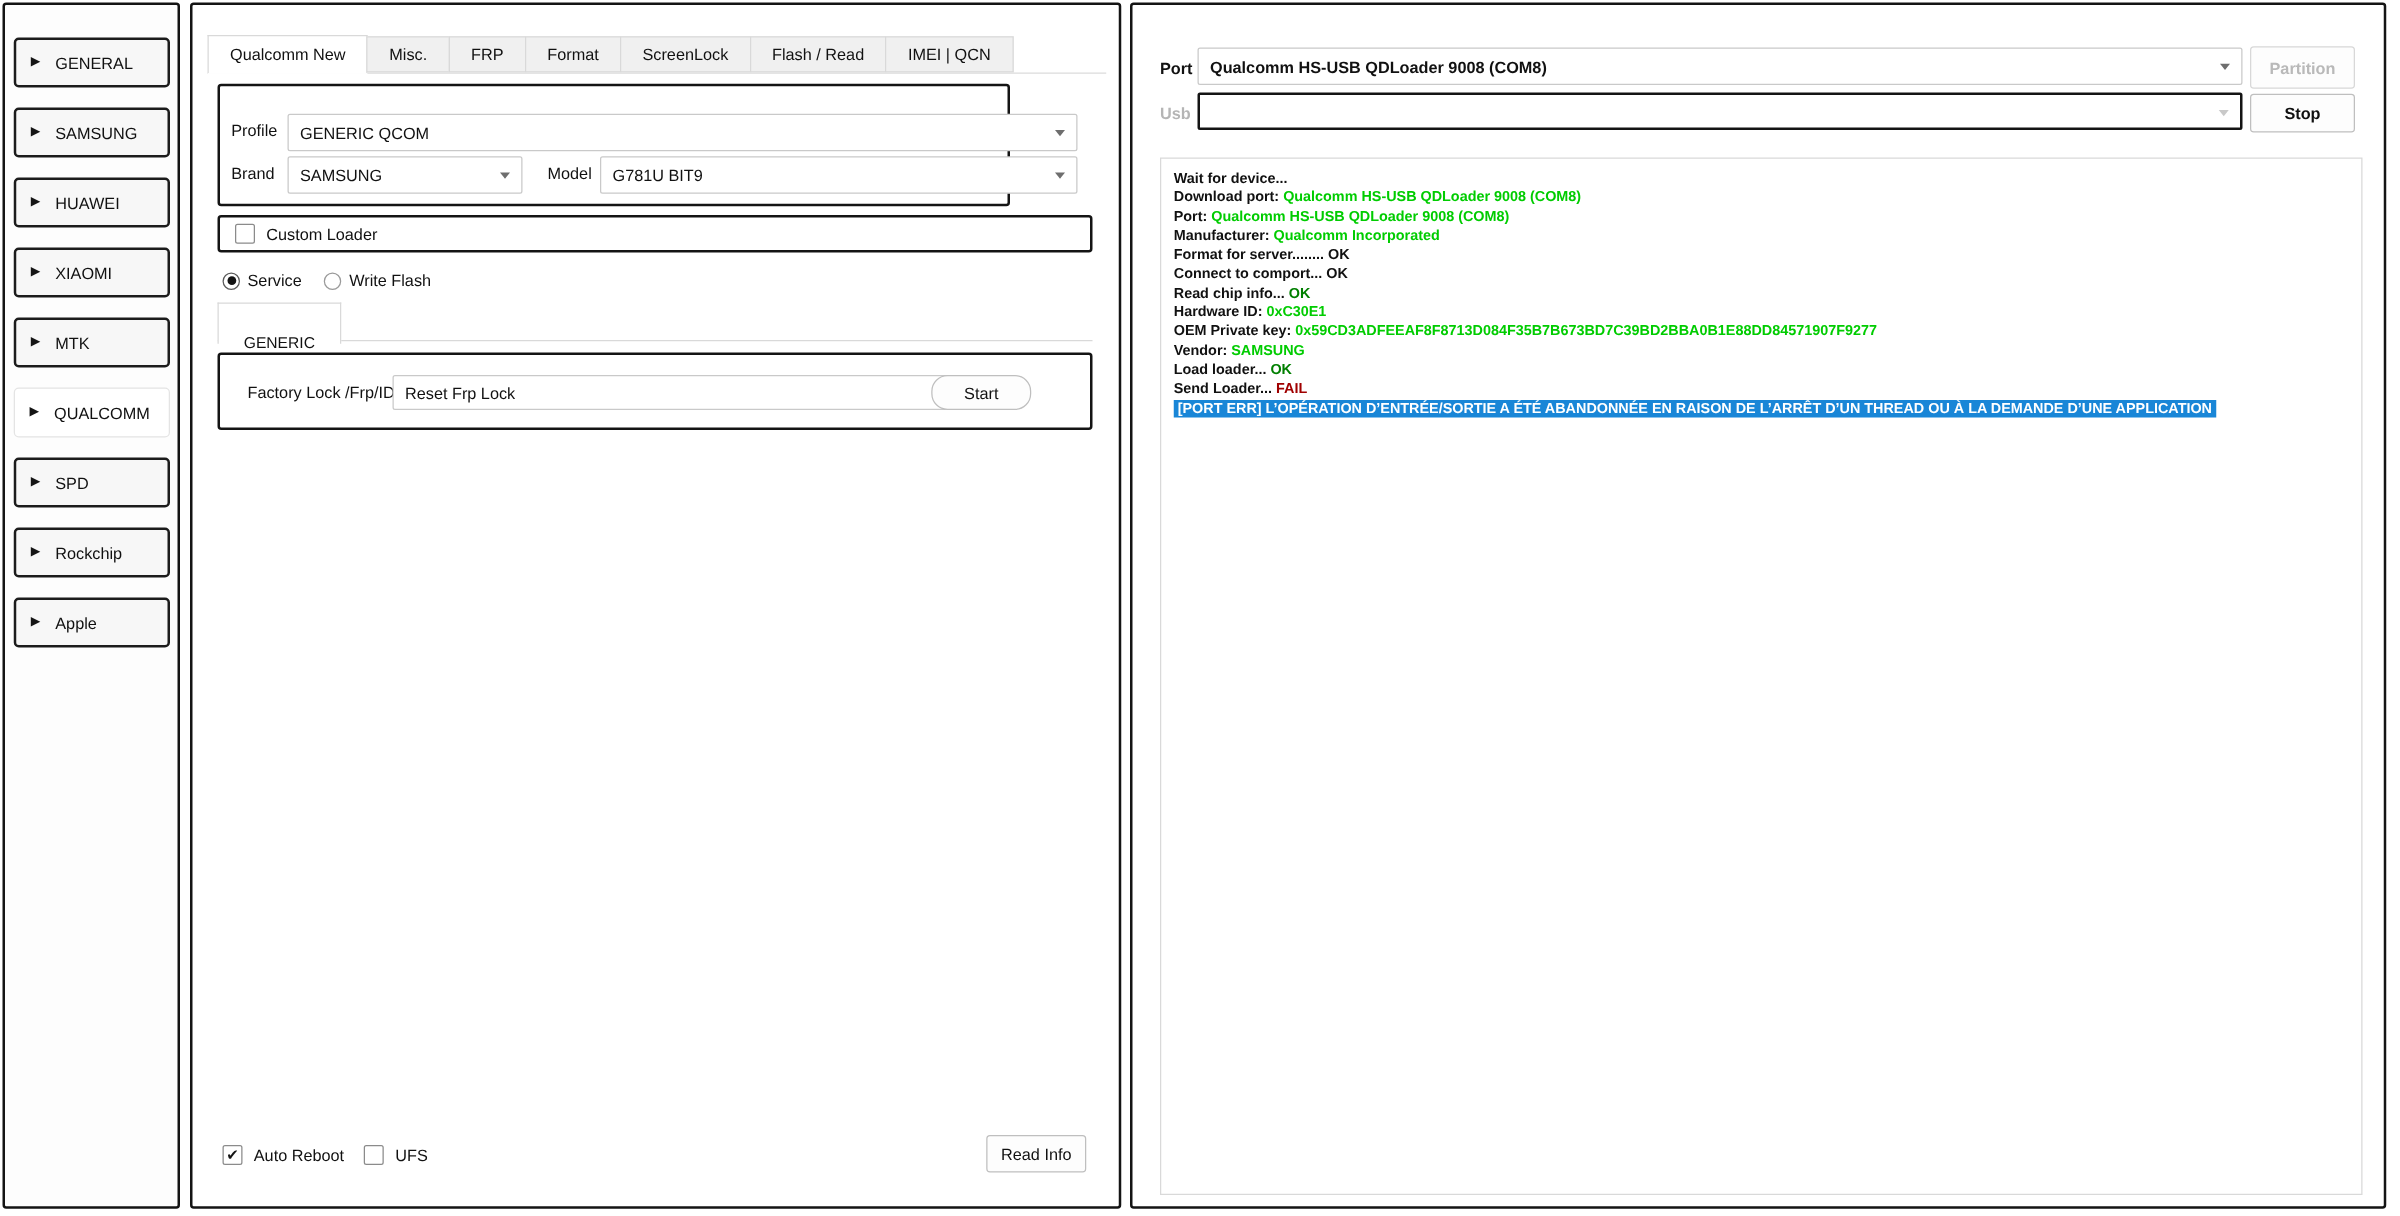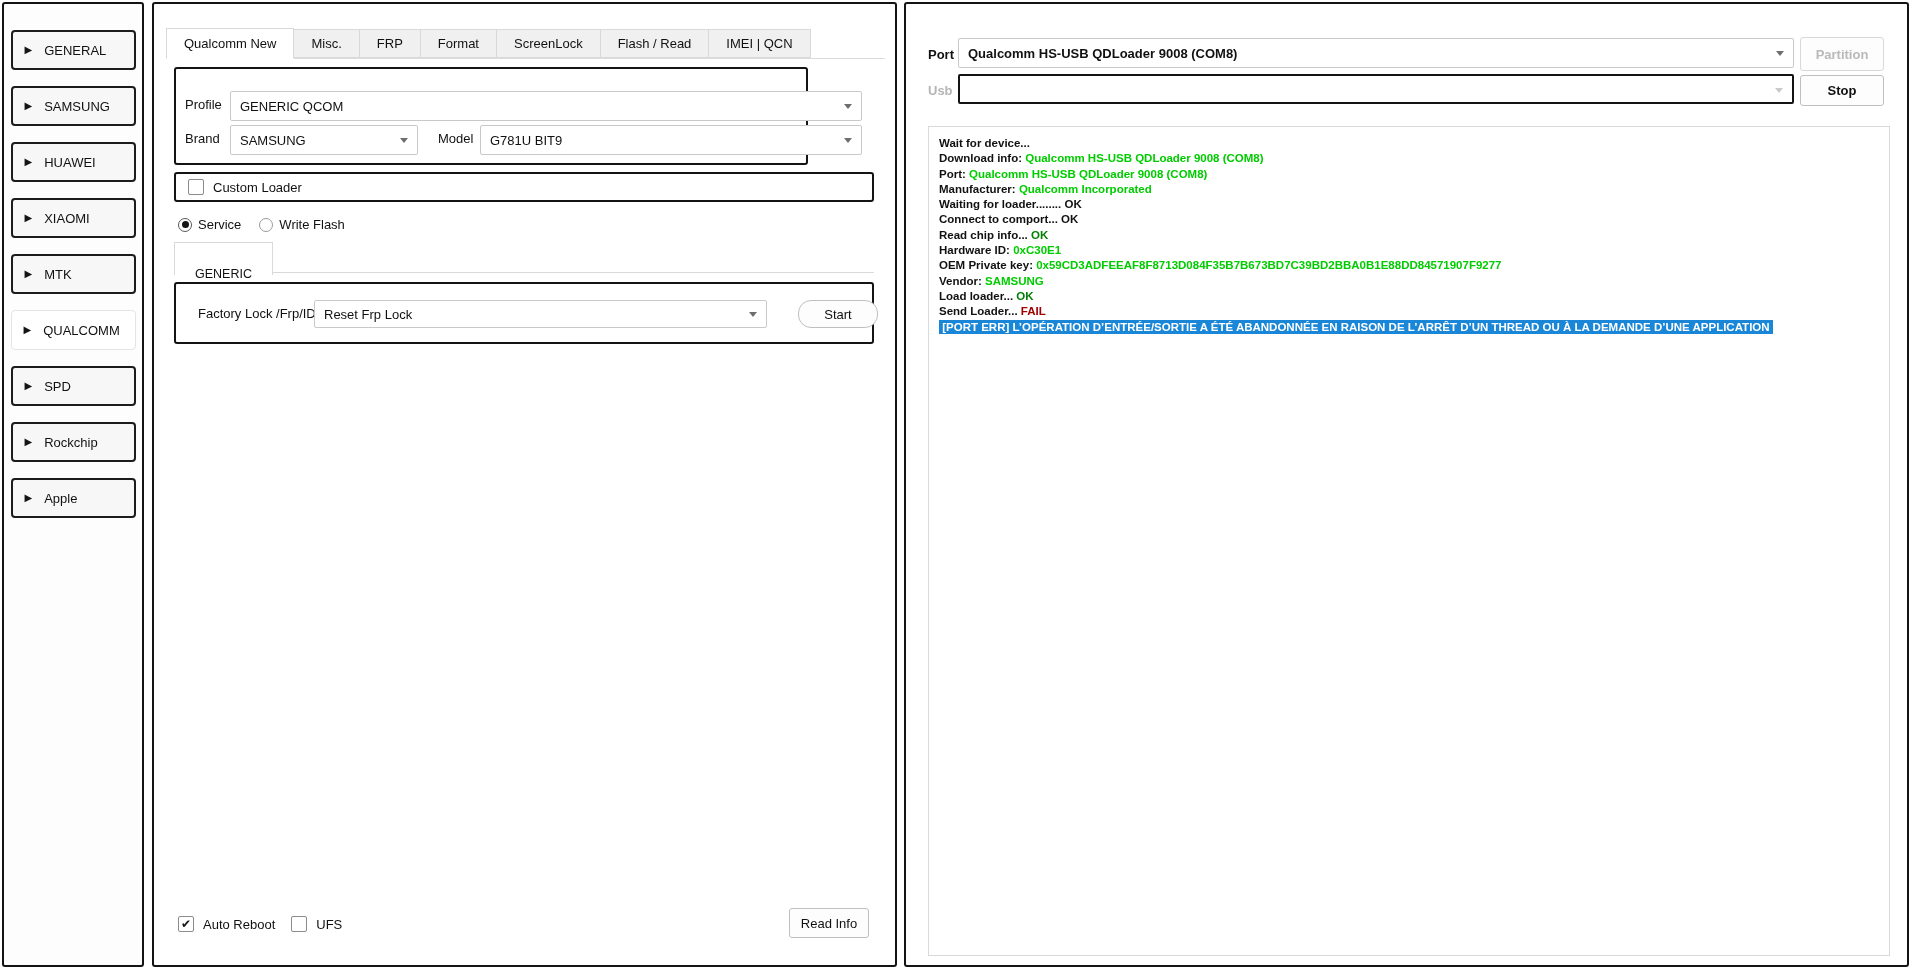--- a/index.html
+++ b/index.html
@@ -170,21 +170,21 @@
 
   <div id="generic-tab">GENERIC</div>
   <div id="generic-pane-line"></div>
 
   <div id="factory-group" class="groupbox">
     <span class="fld-label" style="left:22px; top:22px;">Factory Lock /Frp/ID</span>
     <div class="combo" style="left:138px; top:16px; width:453px; height:28px;">
       <span>Reset Frp Lock</span>
       <span class="arr" style="top:11px;"></span>
     </div>
-    <div class="btn" style="left:622px; top:16px; width:80px; height:28px;border-radius:13px;">Start</div>
+    <div class="btn" style="left:569px; top:16px; width:80px; height:28px;border-radius:13px;">Start</div>
   </div>
 
   <div id="footer-row">
     <span class="cb">
         <span>✔</span>
       </span>
     <span class="cb-label" style="margin-right:16px;">Auto Reboot</span>
     <span class="cb"></span>
     <span class="cb-label">UFS</span>
   </div>
@@ -201,24 +201,24 @@
 
   <span class="rlabel" style="left:22px; top:79px; color:#b5b5b5;">Usb</span>
   <div class="combo dim" id="usb-combo">
     <span></span>
     <span class="arr"></span>
   </div>
   <div class="btn" id="stop-btn">Stop</div>
 
   <div id="log">
       <div class="log-line"><span class="s-bold">Wait for device...</span></div>
-      <div class="log-line"><span class="s-plain">Download info: </span><span class="s-green">Qualcomm HS-USB QDLoader 9008 (COM8)</span></div>
+      <div class="log-line"><span class="s-plain">Download port: </span><span class="s-green">Qualcomm HS-USB QDLoader 9008 (COM8)</span></div>
       <div class="log-line"><span class="s-plain">Port: </span><span class="s-green">Qualcomm HS-USB QDLoader 9008 (COM8)</span></div>
       <div class="log-line"><span class="s-plain">Manufacturer: </span><span class="s-green">Qualcomm Incorporated</span></div>
-      <div class="log-line"><span class="s-plain">Waiting for loader........ </span><span class="s-bold">OK</span></div>
+      <div class="log-line"><span class="s-plain">Format for server........ </span><span class="s-bold">OK</span></div>
       <div class="log-line"><span class="s-plain">Connect to comport... </span><span class="s-bold">OK</span></div>
       <div class="log-line"><span class="s-plain">Read chip info... </span><span class="s-okgreen">OK</span></div>
       <div class="log-line"><span class="s-plain">Hardware ID: </span><span class="s-green">0xC30E1</span></div>
       <div class="log-line"><span class="s-plain">OEM Private key: </span><span class="s-green">0x59CD3ADFEEAF8F8713D084F35B7B673BD7C39BD2BBA0B1E88DD84571907F9277</span></div>
       <div class="log-line"><span class="s-plain">Vendor: </span><span class="s-green">SAMSUNG</span></div>
       <div class="log-line"><span class="s-plain">Load loader... </span><span class="s-okgreen">OK</span></div>
       <div class="log-line"><span class="s-plain">Send Loader... </span><span class="s-fail">FAIL</span></div>
       <div class="log-line"><span class="s-selected"> [PORT ERR] L’OPÉRATION D’ENTRÉE/SORTIE A ÉTÉ ABANDONNÉE EN RAISON DE L’ARRÊT D’UN THREAD OU À LA DEMANDE D’UNE APPLICATION</span></div>
     </div>
 </div>

